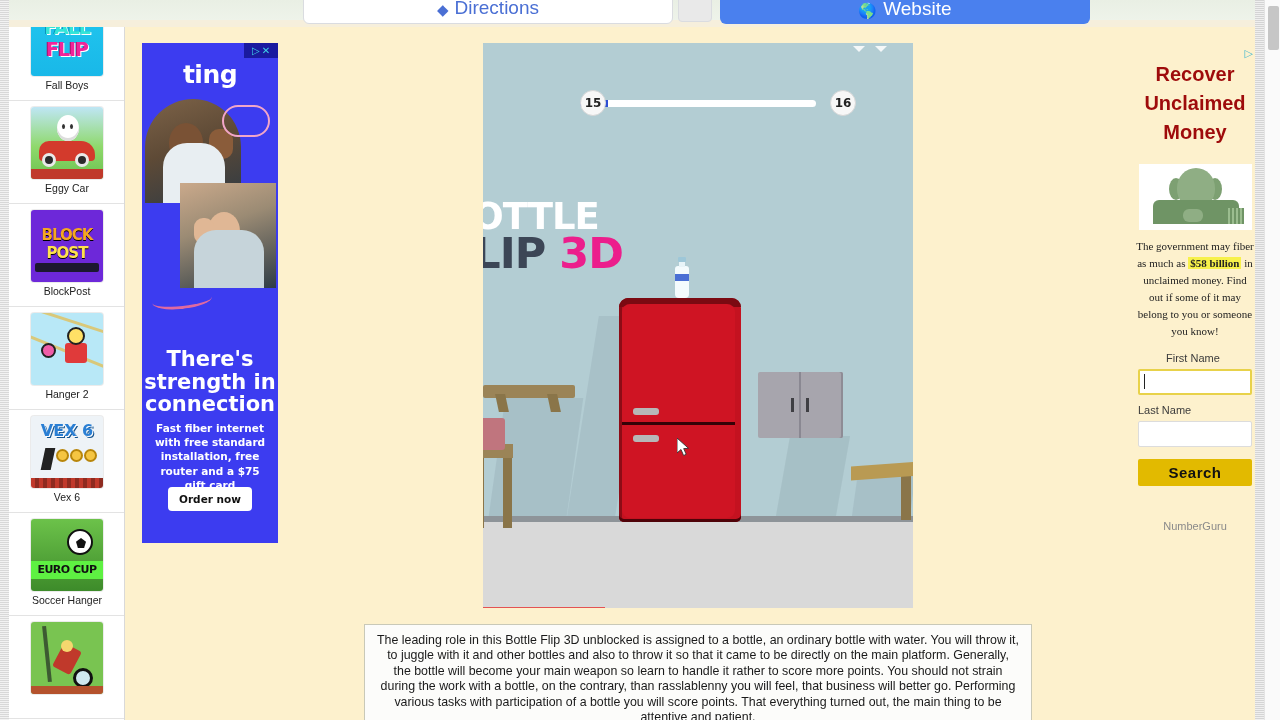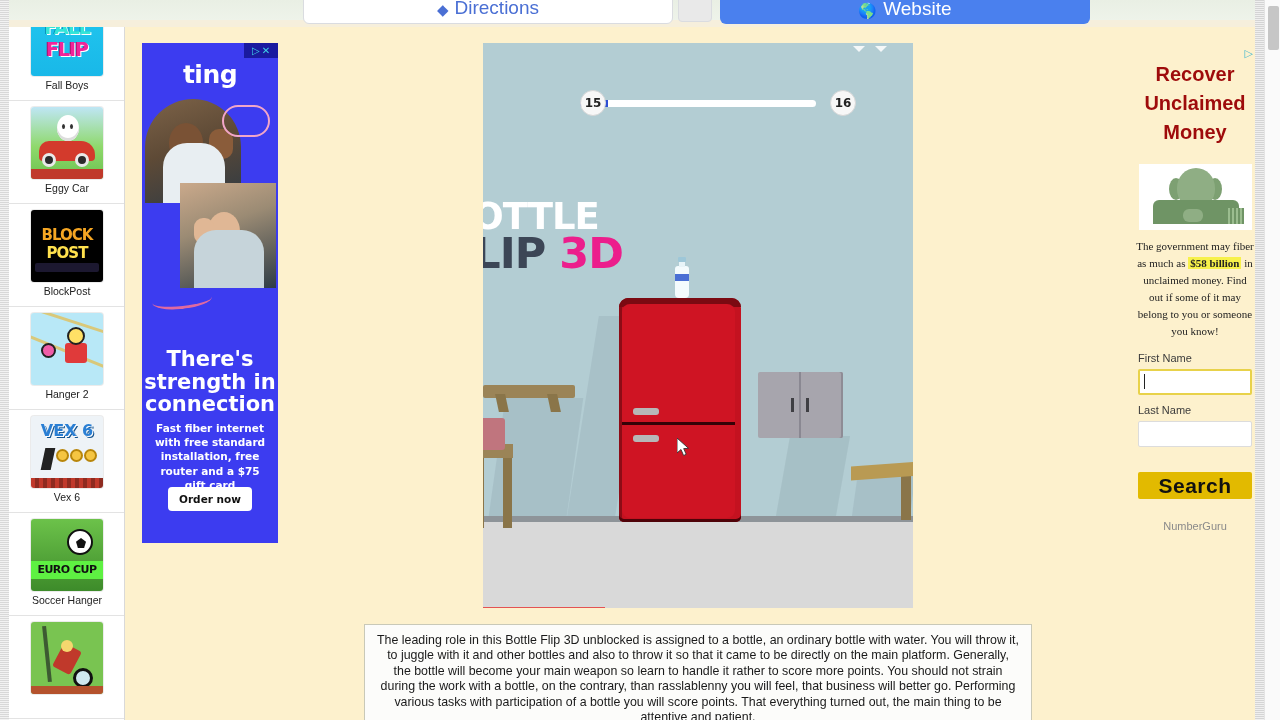--- a/index.html
+++ b/index.html
@@ -84,21 +84,21 @@
       background:#d33a2c; border-radius:10px 14px 4px 4px; }
   .th-eggy .wheel{ position:absolute; bottom:12px; width:14px;height:14px;border-radius:50%;
       background:#2b2b2b; border:3px solid #e9e9e9;}
   .th-eggy .wl{left:11px;} .th-eggy .wr{left:44px;}
   .th-eggy .egg { position:absolute; top:8px; left:26px; width:22px;height:26px;border-radius:50%;
       background:#fff; box-shadow:inset 0 -3px 0 #ddd;}
   .th-eggy .egg:after{content:"";position:absolute;top:9px;left:5px;width:3px;height:5px;
       background:#333;border-radius:50%;box-shadow:8px 0 0 #333;}
   .th-eggy .road { position:absolute;bottom:0;left:0;width:100%;height:10px;background:#c0392b;}
 
-  .th-blockpost { background:#000000; }
+  .th-blockpost { background:#6d28d9; }
   .th-blockpost .t1{position:absolute;top:16px;left:0;width:100%;text-align:center;
       font-size:15px;font-weight:bold;color:#f5a623;font-family:"DejaVu Sans",sans-serif;
       letter-spacing:-1px;text-shadow:0 1px 0 #000;}
   .th-blockpost .t2{position:absolute;top:34px;left:0;width:100%;text-align:center;
       font-size:15px;font-weight:bold;color:#ffe14d;font-family:"DejaVu Sans",sans-serif;
       letter-spacing:-1px;text-shadow:0 1px 0 #000;}
   .th-blockpost .bar{position:absolute;bottom:10px;left:4px;right:4px;height:9px;background:#1c1830;border-radius:2px;}
 
   .th-hanger { background:#b8e8f7; }
   .th-hanger .rope1{position:absolute;top:6px;left:-4px;width:84px;height:3px;background:#d9c87a;transform:rotate(18deg);}
@@ -401,35 +401,35 @@
       background-image:repeating-linear-gradient(90deg,#6f9465 0 2px,#9bbd8f 2px 4px);}
   .ra-body {
     position:absolute; top:196px; left:2px; right:2px; text-align:center;
     font-family:"Liberation Serif", serif; font-size:11px; color:#222; line-height:1.55;
   }
   .ra-hl { background:#f7f14a; font-weight:bold; padding:0 2px; }
   .ra-field-label {
     position:absolute; left:5px; font-size:11px; color:#3b3b3b;
     font-family:"Liberation Sans", sans-serif;
   }
-  .ra-fn-label { top:310px; }
+  .ra-fn-label { top:310px;margin-left:28px; }
   .ra-ln-label { top:362px; }
   .ra-input {
     position:absolute; left:5px; width:114px; height:26px;
     background:#fff; border:1px solid #dcdcdc; border-radius:2px;
     font-size:12px; padding:2px 6px; color:#222;
     font-family:"Liberation Sans", sans-serif;
   }
   .ra-fn-input { top:327px; border:2px solid #e8d24a; }
   .ra-ln-input { top:379px; }
   .ra-caret { position:absolute; top:332px; left:11px; width:1px; height:15px; background:#222; }
   .ra-search {
-    position:absolute; top:430px; left:5px; width:114px; height:27px;
+    position:absolute; top:417px; left:5px; width:114px; height:27px;
     background:#e2ba00; border:none; border-radius:2px;
-    color:#111; font-size:21px; font-weight:bold; letter-spacing:.5px;
+    color:#111; font-size:15px; font-weight:bold; letter-spacing:.5px;
     font-family:"Liberation Sans", sans-serif; cursor:pointer;
   }
   .ra-brand {
     position:absolute; top:478px; left:0; width:100%; text-align:center;
     color:#8a8a8a; font-size:11px; font-family:"Liberation Sans", sans-serif;
   }
 
   
   .desc-box {
     position:absolute; top:624px; left:364px; width:668px; height:110px;

